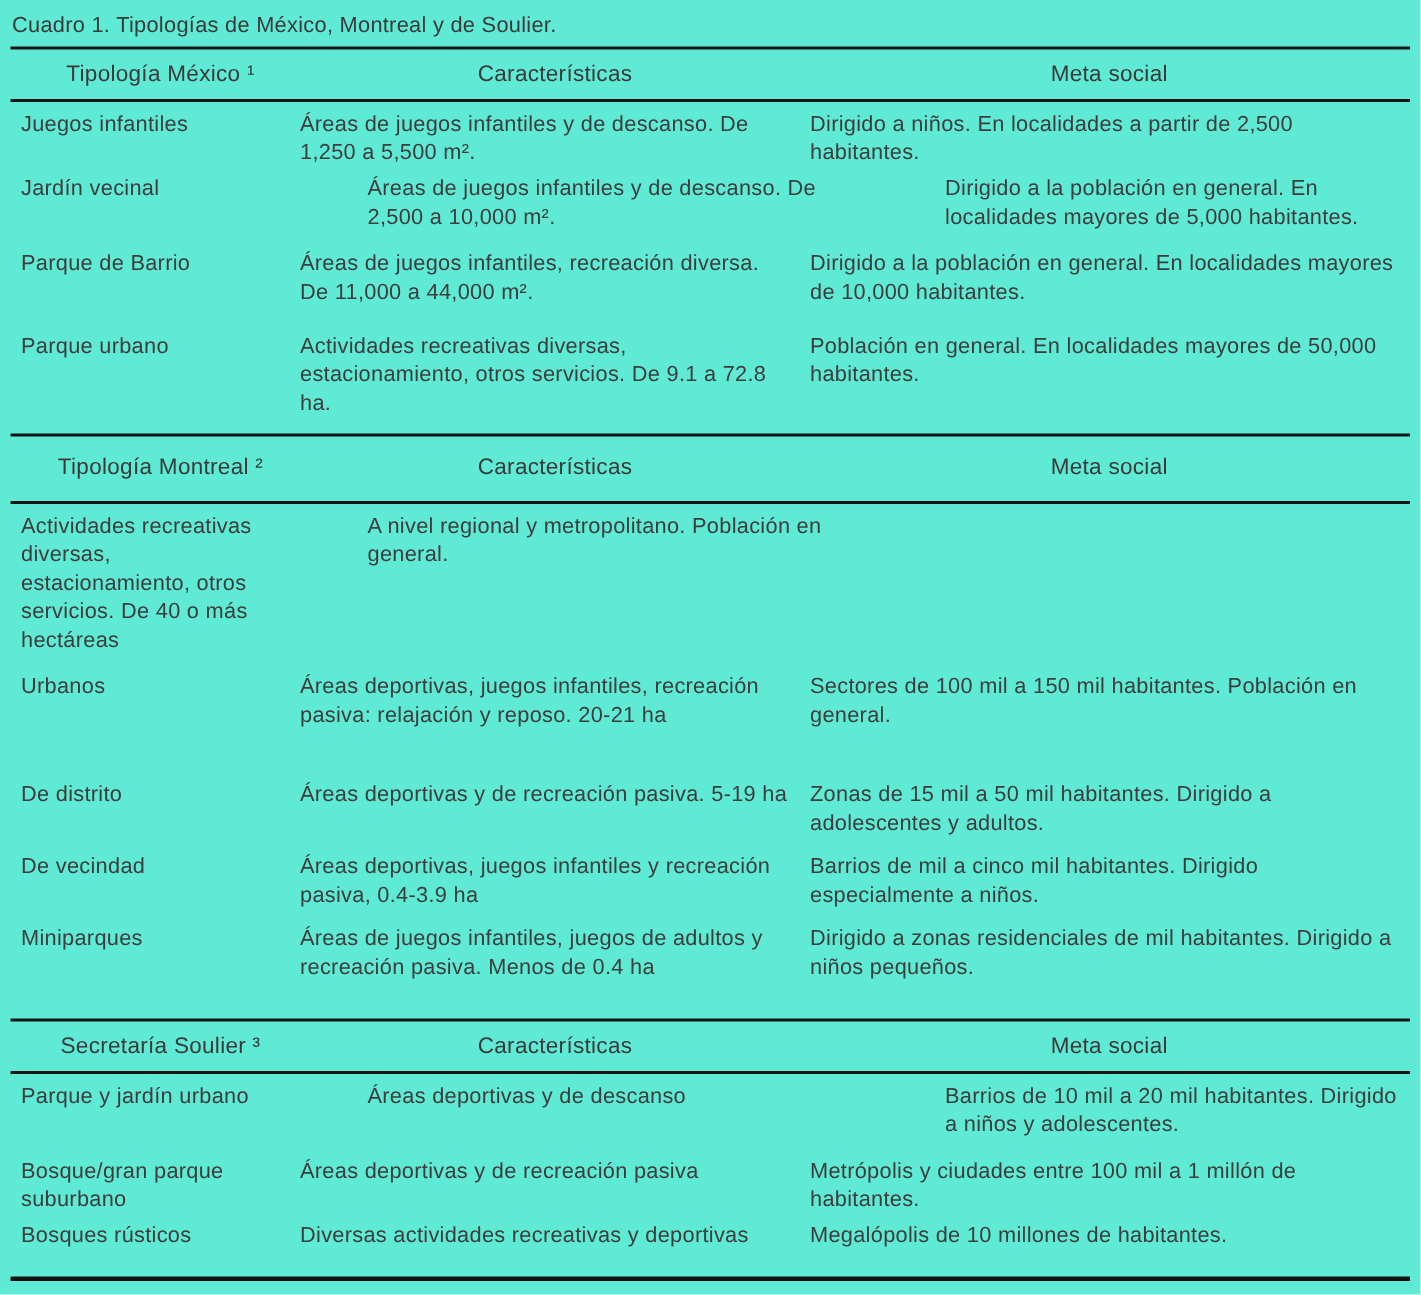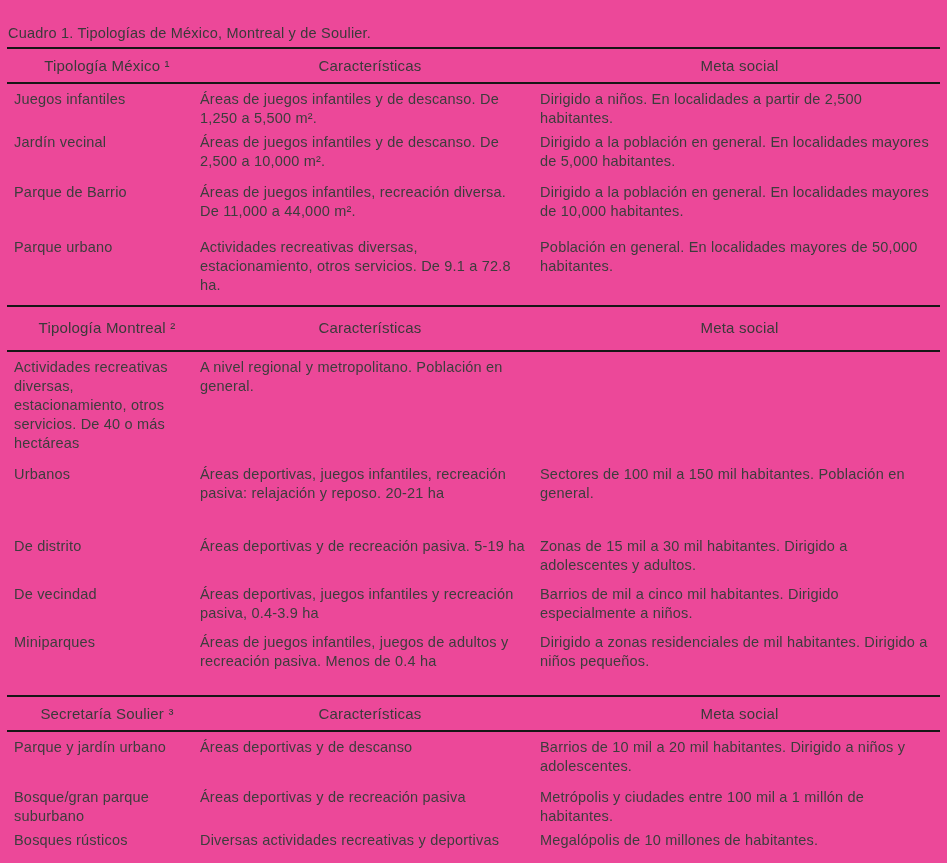--- a/index.html
+++ b/index.html
@@ -1,22 +1,22 @@
 <!DOCTYPE html>
 <html><head>
 <meta charset="utf-8">
 <style>
   html, body { margin: 0; padding: 0; background: #ffffff; }
   .page {
     position: relative;
     width: 947px;
     height: 863px;
     box-sizing: border-box;
-    padding: 24px 6px 0 6px;
-    background: #ec4899;
+    padding: 8px 6px 0 6px;
+    background: #5eead4;
     font-family: "Liberation Sans", sans-serif;
     color: #3d3d3d;
     overflow: hidden;
     letter-spacing: 0.2px;
   }
   .table-title {
     font-size: 14.5px;
     line-height: 18px;
     margin: 0 0 5px 2px;
     color: #3a3a3a;
@@ -44,21 +44,21 @@
     display: grid;
     grid-template-columns: 186px 340px 1fr;
     padding-left: 8px;
     padding-right: 2px;
     font-size: 14.5px;
     line-height: 19px;
   }
   .row .cell-caracteristicas { padding-right: 12px; }
   .mb-xs { margin-bottom: 5px; }
   .mb-s  { margin-bottom: 10px; }
-  .mb-m  { margin-bottom: 12px; }
+  .mb-m  { margin-bottom: 12px; gap: 45px; }
   .mb-l  { margin-bottom: 17px; }
   .mb-xl { margin-bottom: 24px; }
   .mb-xxl{ margin-bottom: 34px; }
   .footer-note {
     font-size: 12.5px;
     line-height: 16px;
     padding: 9px 0 0 2px;
     color: #3a3a3a;
   }
 </style>
@@ -114,21 +114,21 @@
       <div class="cell-meta">A nivel regional y metropolitano. Población en general.</div>
     </div>
     <div class="row mb-xxl">
       <div class="cell-tipologia">Urbanos</div>
       <div class="cell-caracteristicas">Áreas deportivas, juegos infantiles, recreación pasiva: relajación y reposo. 20-21 ha</div>
       <div class="cell-meta">Sectores de 100 mil a 150 mil habitantes. Población en general.</div>
     </div>
     <div class="row mb-s">
       <div class="cell-tipologia">De distrito</div>
       <div class="cell-caracteristicas">Áreas deportivas y de recreación pasiva. 5-19 ha</div>
-      <div class="cell-meta">Zonas de 15 mil a 30 mil habitantes. Dirigido a adolescentes y adultos.</div>
+      <div class="cell-meta">Zonas de 15 mil a 50 mil habitantes. Dirigido a adolescentes y adultos.</div>
     </div>
     <div class="row mb-s">
       <div class="cell-tipologia">De vecindad</div>
       <div class="cell-caracteristicas">Áreas deportivas, juegos infantiles y recreación pasiva, 0.4-3.9 ha</div>
       <div class="cell-meta">Barrios de mil a cinco mil habitantes. Dirigido especialmente a niños.</div>
     </div>
     <div class="row mb-xl">
       <div class="cell-tipologia">Miniparques</div>
       <div class="cell-caracteristicas">Áreas de juegos infantiles, juegos de adultos y recreación pasiva. Menos de 0.4 ha</div>
       <div class="cell-meta">Dirigido a zonas residenciales de mil habitantes. Dirigido a niños pequeños.</div>

